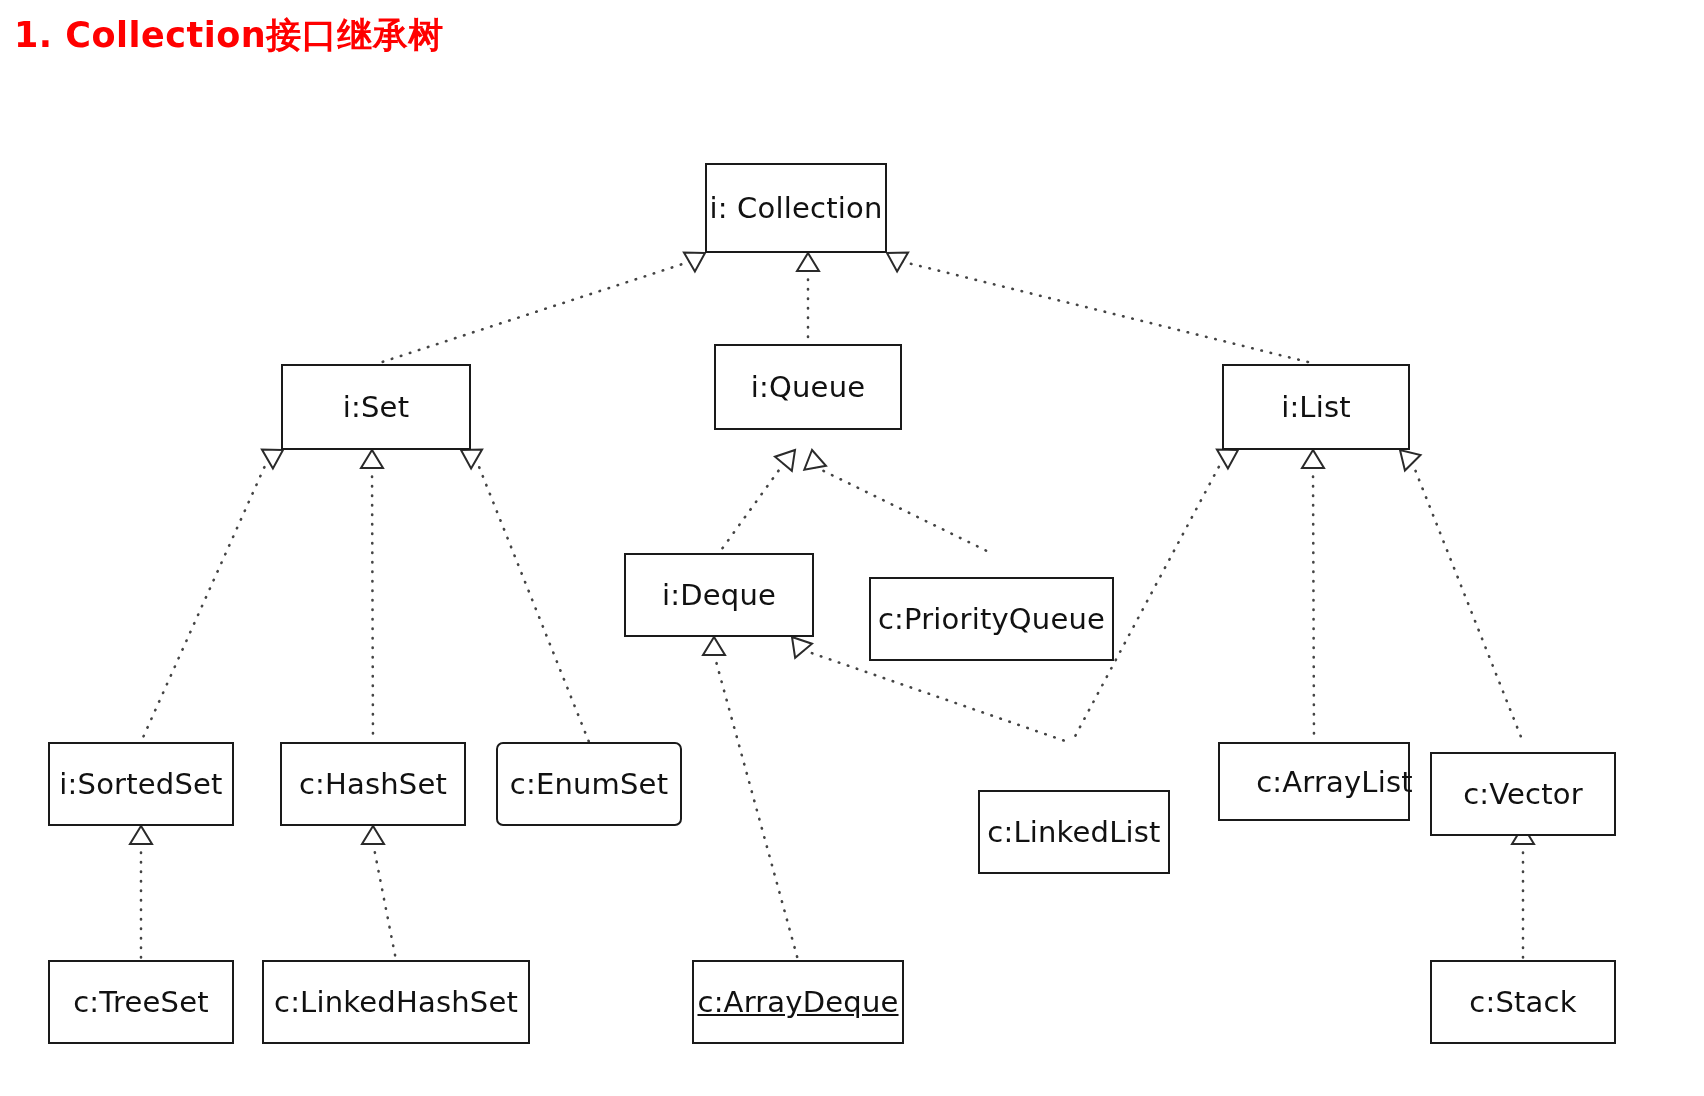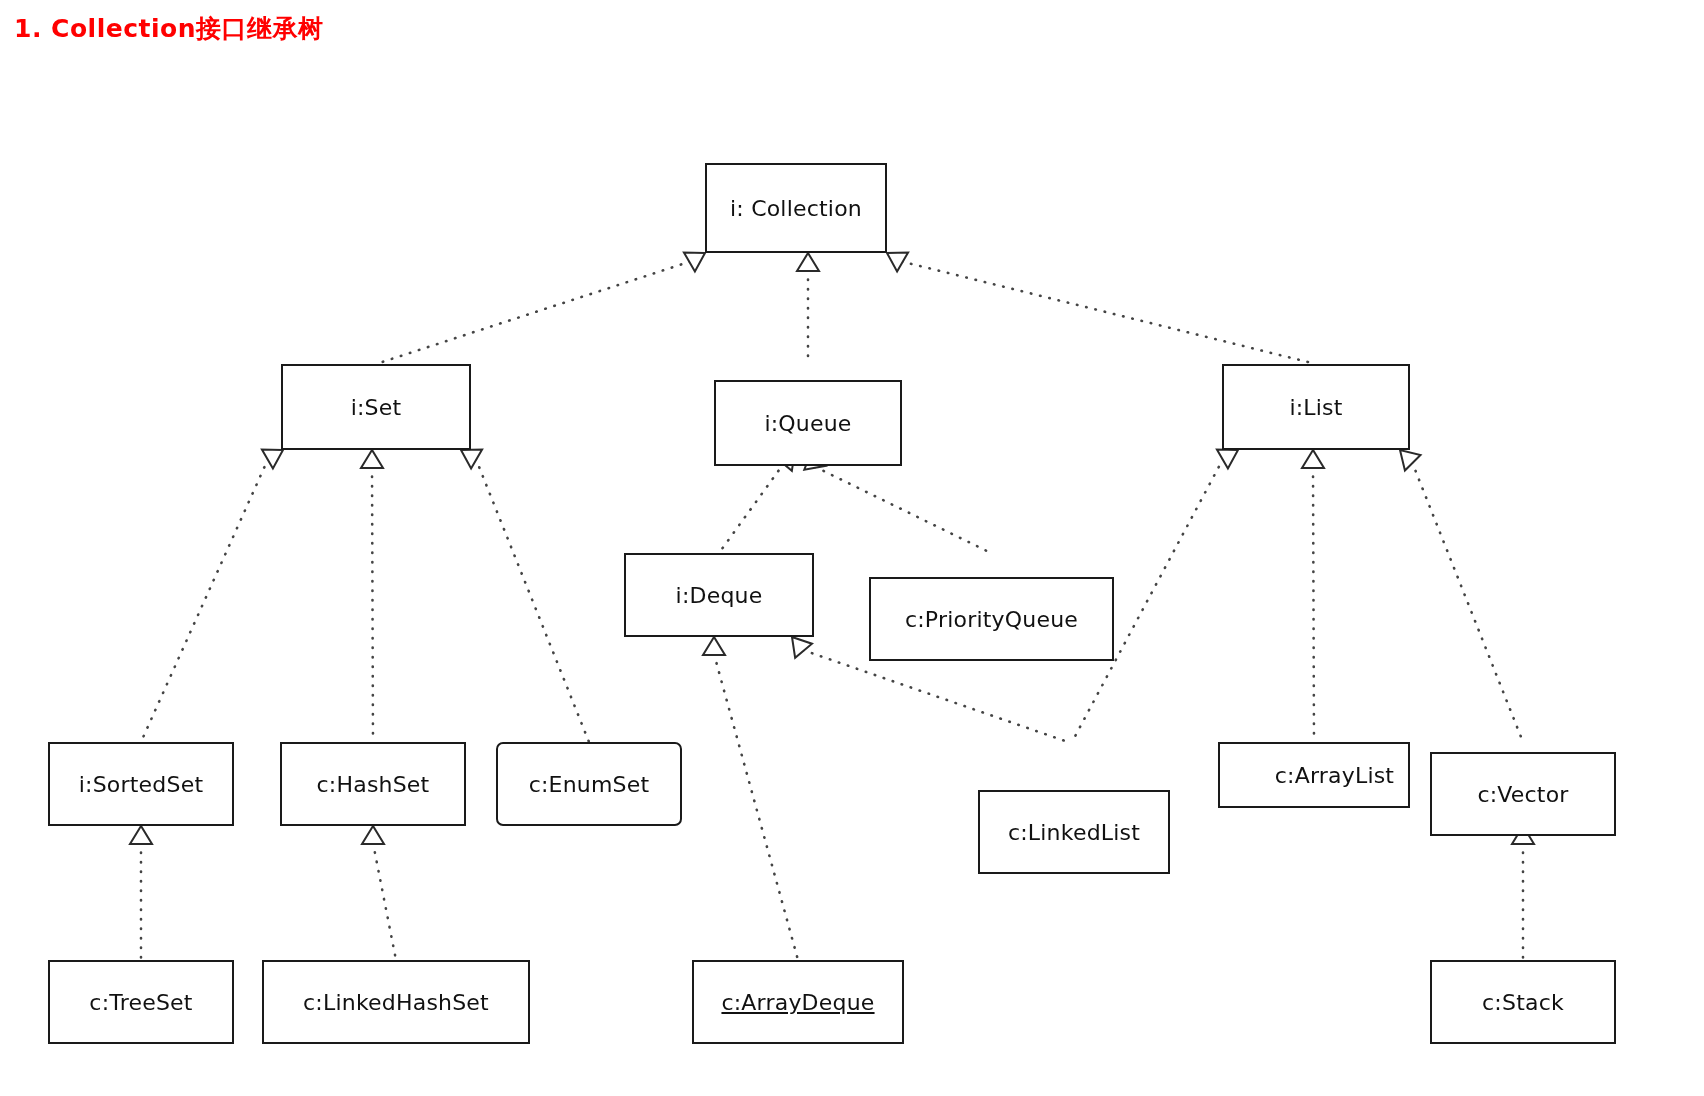--- a/index.html
+++ b/index.html
@@ -16,21 +16,21 @@
     height: 1096px;
     background: #ffffff;
     overflow: hidden;
   }
   #page-title {
     position: absolute;
     left: 14px;
     top: 12px;
     font-family: "DejaVu Sans", sans-serif;
     font-weight: bold;
-    font-size: 25px;
+    font-size: 35px;
     letter-spacing: 0.5px;
     color: #ff0000;
     white-space: nowrap;
   }
   #diagram-svg {
     position: absolute;
     left: 0;
     top: 0;
     width: 1704px;
     height: 1096px;
@@ -38,21 +38,21 @@
   .uml-node {
     position: absolute;
     box-sizing: border-box;
     border: 2px solid #1a1a1a;
     background: #ffffff;
     display: flex;
     align-items: center;
     justify-content: center;
     color: #111111;
     font-family: "DejaVu Sans", sans-serif;
-    font-size: 22px;
+    font-size: 29px;
     letter-spacing: 0.2px;
     white-space: nowrap;
     z-index: 3;
   }
 </style>
 </head>
 <body>
 
 <div id="page">
 
@@ -125,21 +125,21 @@
       </g>
     </svg>
 
   <div id="node-layer">
       <div class="uml-node" style="left: 705px; top: 163px; width: 182px; height: 90px;">
         <span>i: Collection</span>
       </div>
       <div class="uml-node" style="left: 281px; top: 364px; width: 190px; height: 86px;">
         <span>i:Set</span>
       </div>
-      <div class="uml-node" style="left: 714px; top: 380px; width: 188px; height: 86px;">
+      <div class="uml-node" style="left: 714px; top: 344px; width: 188px; height: 86px;">
         <span>i:Queue</span>
       </div>
       <div class="uml-node" style="left: 1222px; top: 364px; width: 188px; height: 86px;">
         <span>i:List</span>
       </div>
       <div class="uml-node" style="left: 624px; top: 553px; width: 190px; height: 84px;">
         <span>i:Deque</span>
       </div>
       <div class="uml-node" style="left: 869px; top: 553px; width: 245px; height: 84px; margin-top: 24px;">
         <span>c:PriorityQueue</span>
@@ -149,21 +149,21 @@
       </div>
       <div class="uml-node" style="left: 280px; top: 742px; width: 186px; height: 84px;">
         <span>c:HashSet</span>
       </div>
       <div class="uml-node" style="left: 496px; top: 742px; width: 186px; height: 84px; border-radius: 7px;">
         <span>c:EnumSet</span>
       </div>
       <div class="uml-node" style="left: 978px; top: 742px; width: 192px; height: 84px; margin-top: 48px;">
         <span>c:LinkedList</span>
       </div>
-      <div class="uml-node" style="left: 1218px; top: 742px; width: 192px; height: 66px; padding-left: 41px;">
+      <div class="uml-node" style="left: 1218px; top: 742px; width: 192px; height: 79px; padding-left: 41px;">
         <span>c:ArrayList</span>
       </div>
       <div class="uml-node" style="left: 1430px; top: 742px; width: 186px; height: 84px; margin-top: 10px;">
         <span>c:Vector</span>
       </div>
       <div class="uml-node" style="left: 48px; top: 960px; width: 186px; height: 84px;">
         <span>c:TreeSet</span>
       </div>
       <div class="uml-node" style="left: 262px; top: 960px; width: 268px; height: 84px;">
         <span>c:LinkedHashSet</span>

